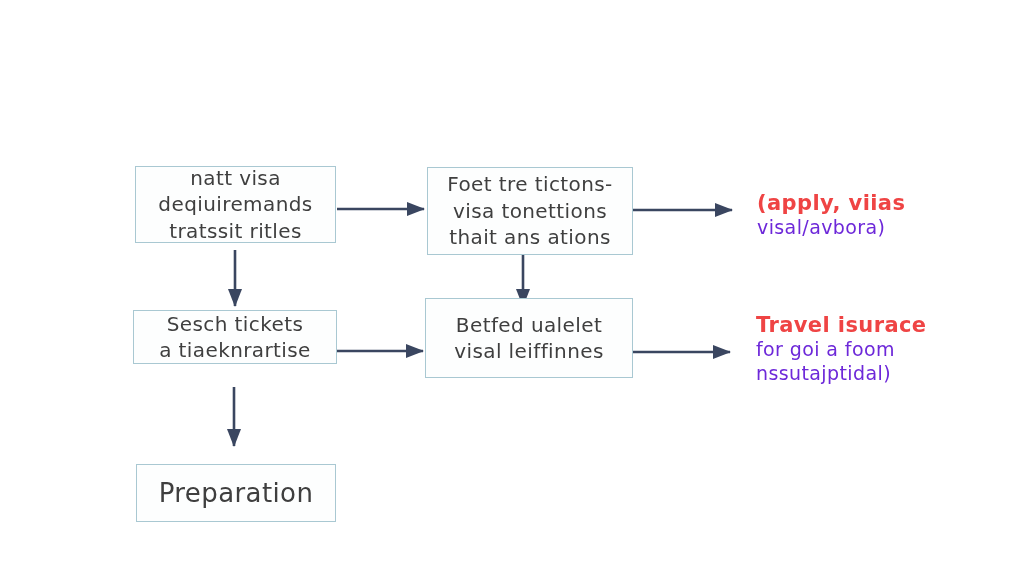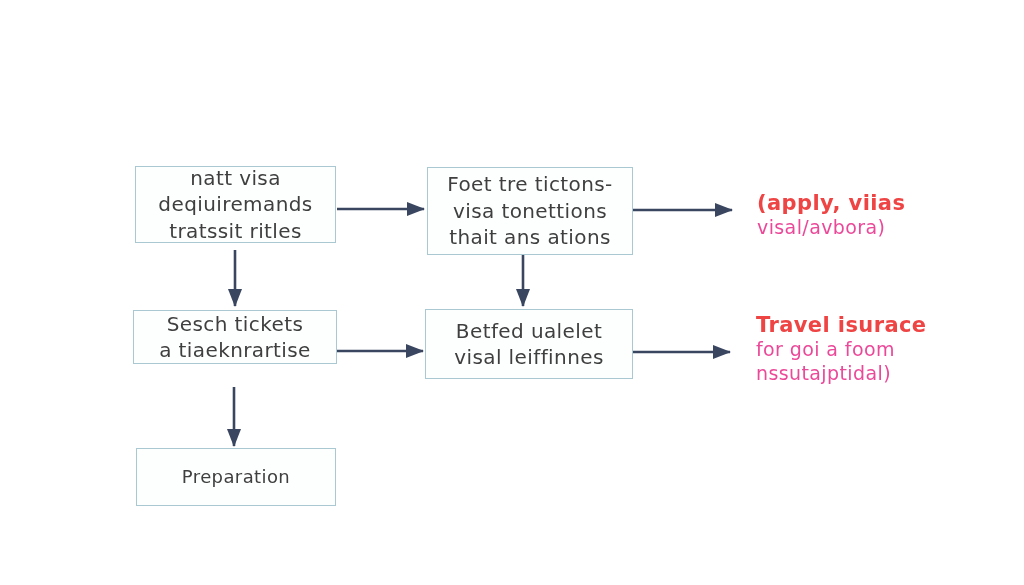--- a/index.html
+++ b/index.html
@@ -38,37 +38,37 @@
     align-items: center;
     text-align: center;
     color: #3f3f3f;
     font-size: 20px;
     line-height: 1.32;
     letter-spacing: 0.4px;
   }
   .node-visa-requirements { left: 135px; top: 166px; width: 201px; height: 77px; }
   .node-factors           { left: 427px; top: 167px; width: 206px; height: 88px; }
   .node-search-tickets    { left: 133px; top: 310px; width: 204px; height: 54px; }
-  .node-betfed            { left: 425px; top: 309px; width: 208px; height: 70px; justify-content: center; }
-  .node-preparation       { left: 136px; top: 448px; width: 200px; height: 58px; font-size: 18px; }
+  .node-betfed            { left: 425px; top: 298px; width: 208px; height: 80px; justify-content: center; }
+  .node-preparation       { left: 136px; top: 464px; width: 200px; height: 58px; font-size: 26px; }
   .annotation {
     position: absolute;
     text-align: left;
     letter-spacing: 0.4px;
   }
   .annotation-apply   { left: 757px; top: 190px; }
   .annotation-travel  { left: 756px; top: 312px; }
   .annotation .primary {
     color: #ef4444;
     font-weight: 700;
     font-size: 21px;
     line-height: 1.25;
   }
   .annotation .secondary {
-    color: #ec4899;
+    color: #6d28d9;
     font-weight: 400;
     font-size: 19px;
     line-height: 1.25;
   }
 </style>
 </head>
 <body>
 
 <div class="canvas">
 

